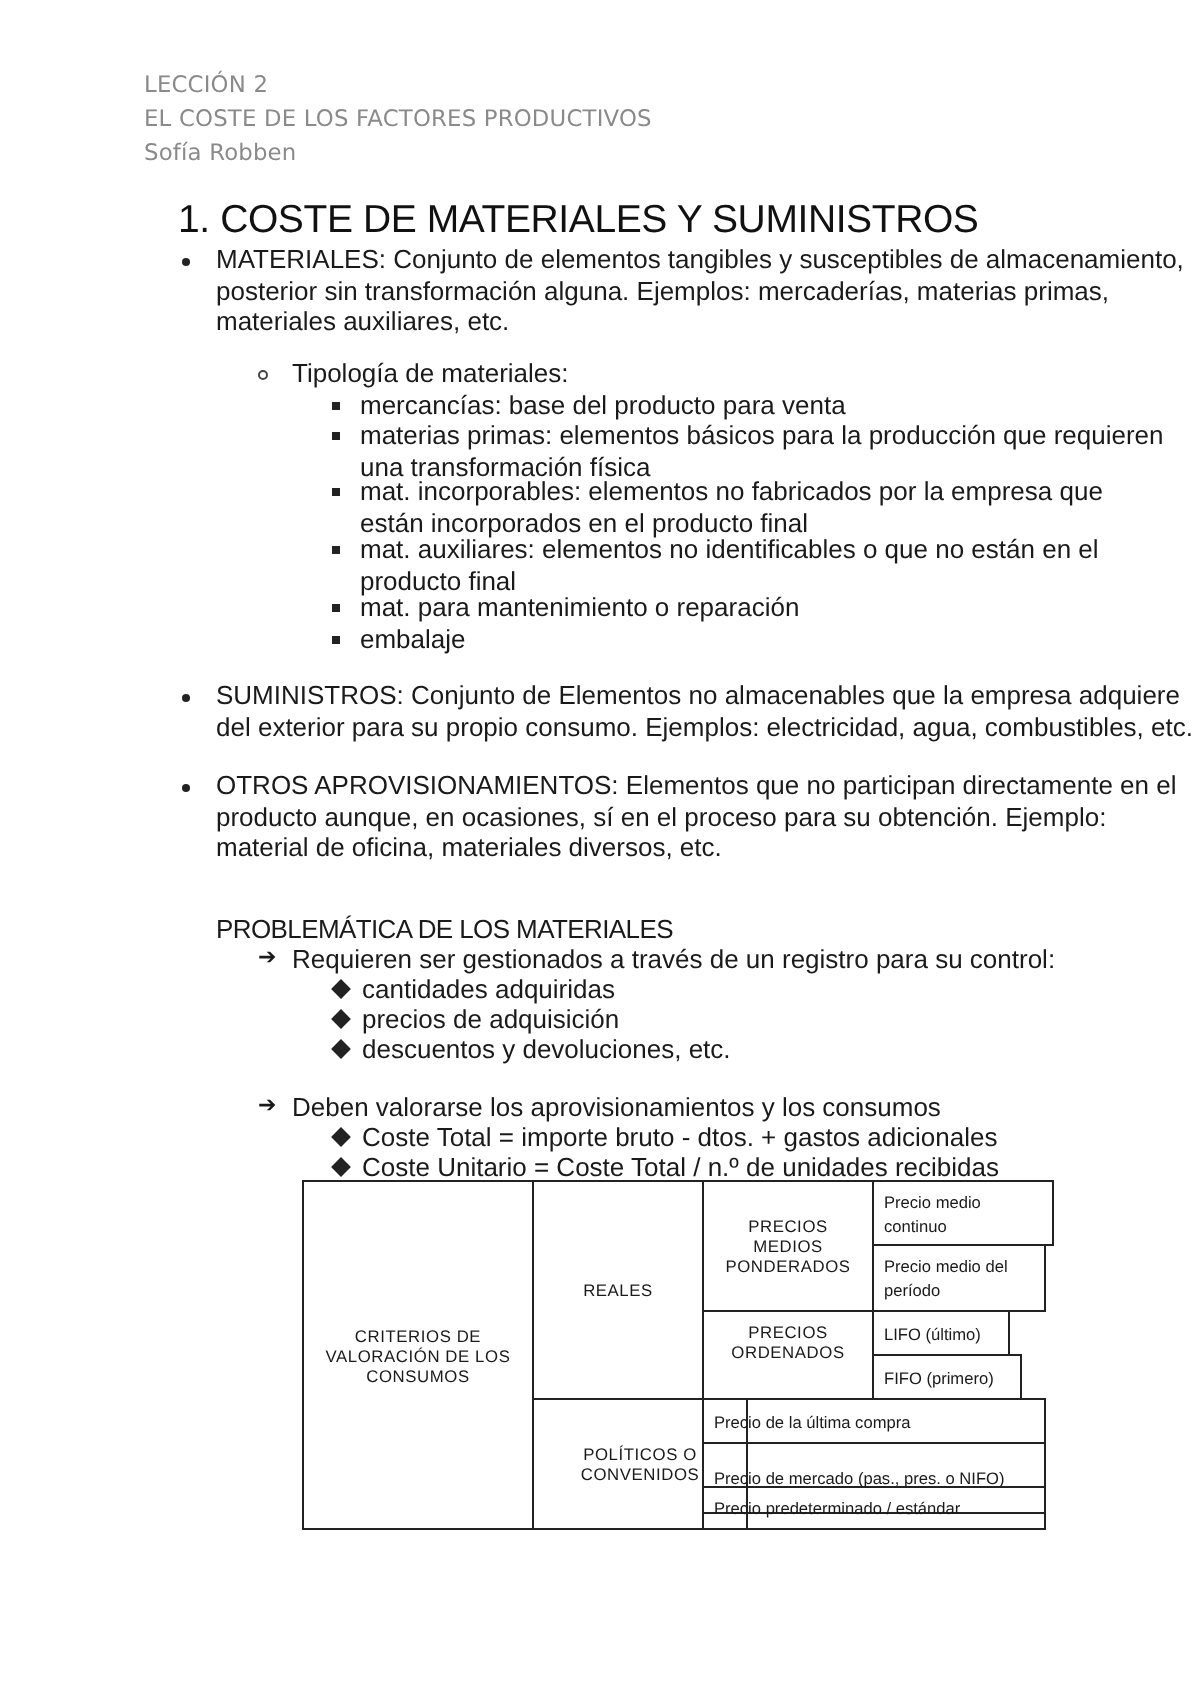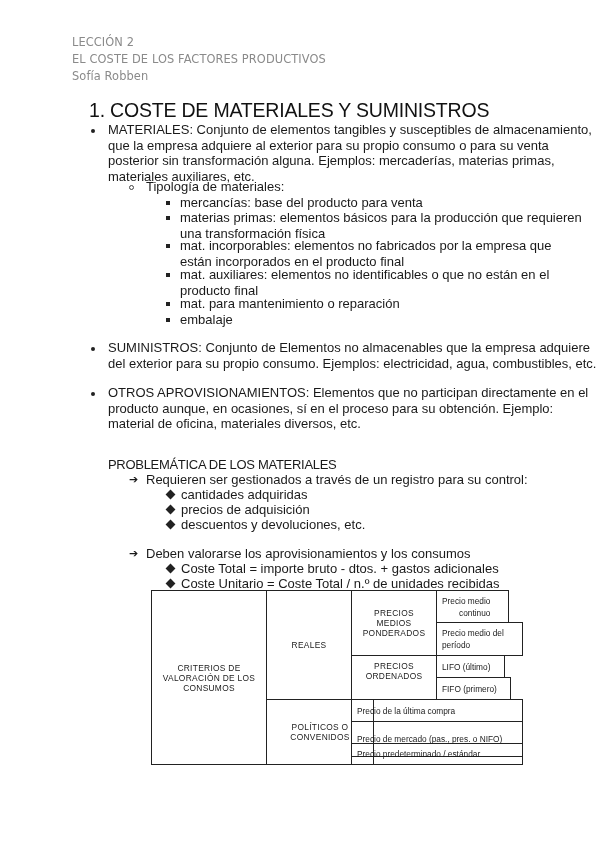--- a/index.html
+++ b/index.html
@@ -29,21 +29,20 @@
   <div>LECCIÓN 2</div>
   <div>EL COSTE DE LOS FACTORES PRODUCTIVOS</div>
   <div>Sofía Robben</div>
 </div>
 
 <div class="title">1. COSTE DE MATERIALES Y SUMINISTROS</div>
 
 <div class="b dot" style="left:91px; top:129px;"></div>
 <div class="txt" style="left:108px; top:122px;">
   <div>MATERIALES: Conjunto de elementos tangibles y susceptibles de almacenamiento,</div>
-  <div>que la empresa adquiere al exterior para su propio consumo o para su venta</div>
   <div>posterior sin transformación alguna. Ejemplos: mercaderías, materias primas,</div>
   <div>materiales auxiliares, etc.</div>
 </div>
 
 <div class="b circ" style="left:129px; top:185px;"></div>
 <div class="txt" style="left:146px; top:179px;">Tipología de materiales:</div>
 
 <div class="b sq" style="left:166px; top:201px;"></div>
 <div class="txt" style="left:180px; top:195px;">
   <div>mercancías: base del producto para venta</div>
@@ -137,21 +136,21 @@
       <div>PONDERADOS</div>
     </div>
   </div>
   <div class="cell c" style="left:200px; top:65px; width:86px; height:45px; align-items:flex-start; padding-top:5px;">
     <div>
       <div>PRECIOS</div>
       <div>ORDENADOS</div>
     </div>
   </div>
 
-  <div class="cell l" style="left:285px; top:0; width:73px; height:33px;text-align:right;">
+  <div class="cell l" style="left:285px; top:0; width:91px; height:33px;">
     <div>
       <div>Precio medio</div>
       <div>continuo</div>
     </div>
   </div>
   <div class="cell l" style="left:285px; top:32px; width:87px; height:34px;">
     <div>
       <div>Precio medio del</div>
       <div>período</div>
     </div>

